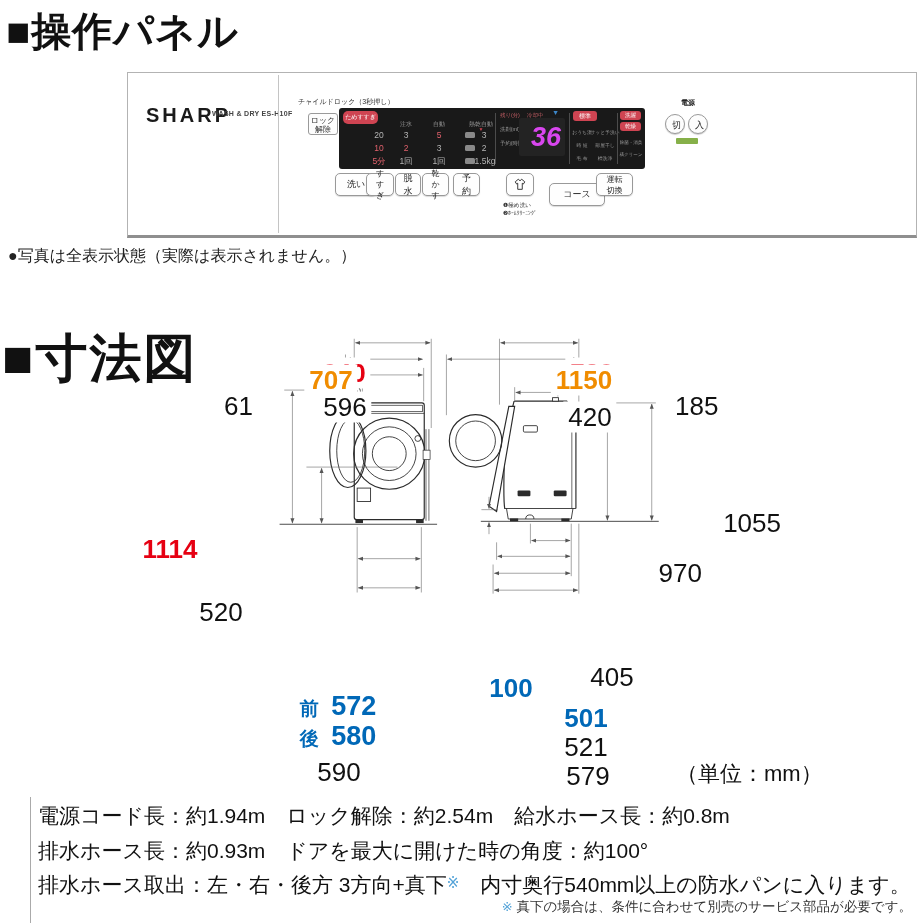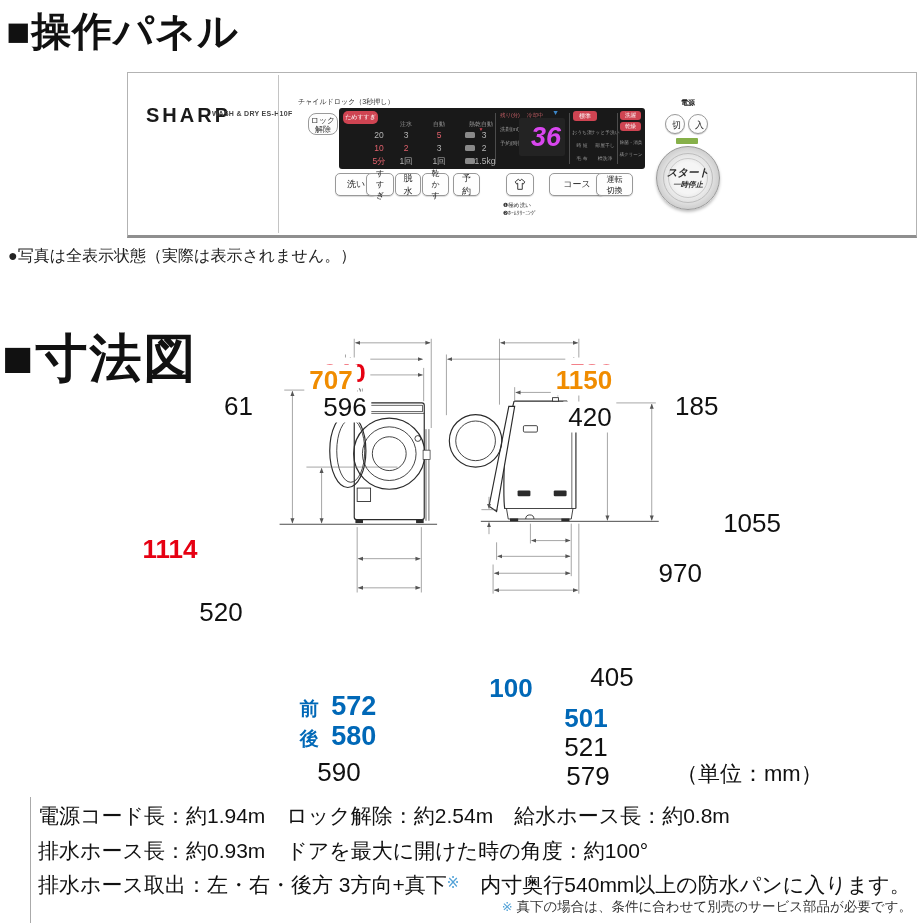--- a/index.html
+++ b/index.html
@@ -8,21 +8,21 @@
   .h1{font-weight:900;font-size:40px;letter-spacing:1px;white-space:nowrap;}
   .h2{font-weight:900;font-size:52px;letter-spacing:2px;white-space:nowrap;margin-top:8px;}
   .note{font-size:16px;color:#222;white-space:nowrap;}
   
   .panel{left:127px;top:72px;width:788px;height:162px;background:#fff;
     border:1px solid #b3b3b3;border-bottom:3px solid #8f8f8f;}
   .brand{font-weight:800;font-size:20px;letter-spacing:3px;color:#1a1a1a;}
   .model{font-weight:700;font-size:7px;color:#444;letter-spacing:.3px;}
   .pdivider{width:1px;background:#c4c4c4;}
   .tiny{font-size:7px;color:#333;white-space:nowrap;}
-  .lockbtn{width:30px;height:22px;border:1px solid #9a9a9a;border-radius:8px;background:#fdfdfd;
+  .lockbtn{width:30px;height:22px;border:1px solid #9a9a9a;border-radius:3px;background:#fdfdfd;
     font-size:8px;line-height:1.15;text-align:center;color:#333;padding-top:2px;box-sizing:border-box;}
   .lcd{background:#191919;border-radius:3px;}
   .lcd .vd{position:absolute;width:1px;top:5px;bottom:5px;background:#4c4c4c;}
   .lbadge{position:absolute;background:#cf4452;color:#fff;border-radius:5px;text-align:center;
     font-size:6px;line-height:13px;white-space:nowrap;}
   .lh{position:absolute;transform:translateX(-50%);font-size:6px;color:#9a9a9a;white-space:nowrap;}
   .lc{position:absolute;transform:translateX(-50%);font-size:8.5px;color:#b5b5b5;white-space:nowrap;}
   .lc.red{color:#e0616c;}
   .hd{position:absolute;width:10px;height:6px;background:#8a8a8a;border-radius:1.5px;}
   .llab{position:absolute;font-size:6px;color:#9a9a9a;white-space:nowrap;transform:scale(.9);transform-origin:left top;}
@@ -138,37 +138,29 @@
   <button class="pbtn" style="left:207px;top:100px;width:42px;height:23px">洗い</button>
   <button class="pbtn" style="left:238px;top:100px;width:28px;height:23px;font-size:8px">すすぎ</button>
   <button class="pbtn" style="left:267px;top:100px;width:26px;height:23px">脱水</button>
   <button class="pbtn" style="left:294px;top:100px;width:27px;height:23px;font-size:8px">乾かす</button>
   <button class="pbtn" style="left:325px;top:100px;width:27px;height:23px">予約</button>
   <button class="pbtn" style="left:378px;top:100px;width:28px;height:23px">
     <svg width="16" height="15" viewBox="0 0 16 15">
       <path d="M2.5 4.5 L6 1.5 L8 3.2 L10 1.5 L13.5 4.5 L11.8 7 L10.6 6 L10.6 13 L5.4 13 L5.4 6 L4.2 7 Z" fill="none" stroke="#333" stroke-width="1.1"></path>
     </svg>
   </button>
-  <button class="pbtn" style="left:421px;top:100px;width:56px;height:23px">コース</button>
+  <button class="pbtn" style="left:421px;top:110px;width:56px;height:23px">コース</button>
   <button class="pbtn" style="left:468px;top:100px;width:37px;height:23px;font-size:8px">運転切換</button>
   <div class="bnote" style="left:375px;top:128px">❶極め洗い</div>
   <div class="bnote" style="left:375px;top:136px">❷ﾎｰﾑｸﾘｰﾆﾝｸﾞ</div>
 
   <div class="abs" style="left:540px;top:25px;width:40px;text-align:center;font-size:7px;font-weight:700;color:#222">電源</div>
   <button class="pwr" style="left:537px;top:41px">切</button>
   <button class="pwr" style="left:560px;top:41px">入</button>
   <div class="eco" style="left:548px;top:65px"></div>
-  <div class="start" style="left:528px;top:73px">
-    <div class="ring"></div>
-    <div class="ring2"></div>
-    <div class="txt">
-      <span class="t1">スタート</span>
-      <span class="t2">一時停止</span>
-    </div>
-  </div>
 </div>
 
 <svg class="abs" style="left:0;top:330px" width="922" height="462" viewBox="0 330 922 792">
   <defs>
     <marker id="mA" viewBox="0 0 10 10" refX="9" refY="5" markerWidth="9" markerHeight="9" orient="auto-start-reverse">
       <path d="M0 1.2 L10 5 L0 8.8 z" fill="#555"></path>
     </marker>
   </defs>
 
   <g stroke="#2b2b2b" fill="none" stroke-width="2">

